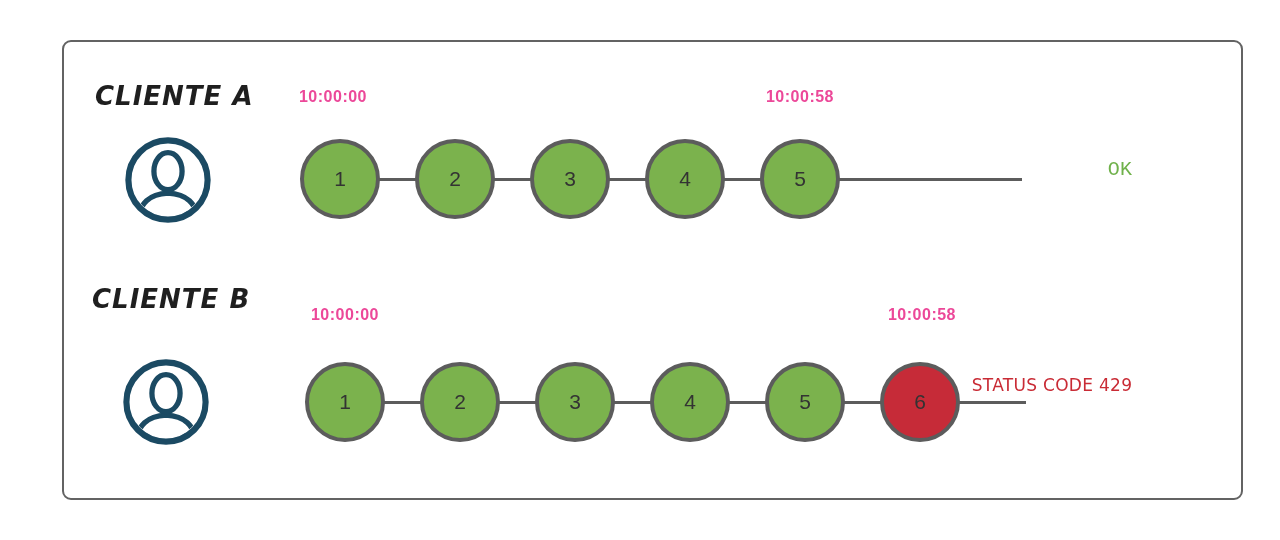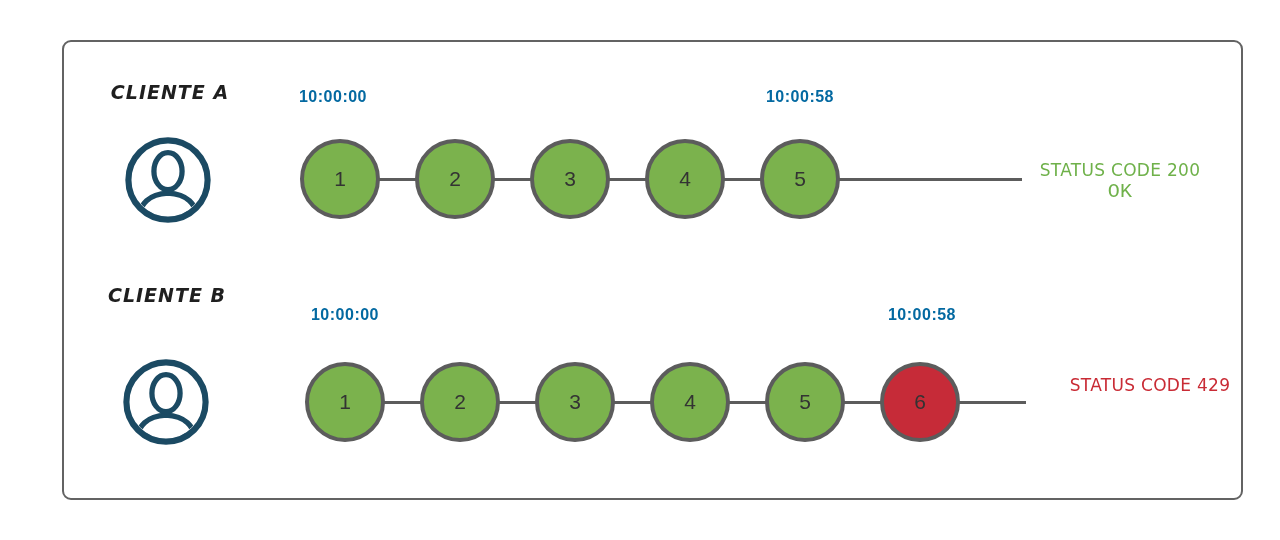--- a/index.html
+++ b/index.html
@@ -12,35 +12,35 @@
   .canvas { position: relative; width: 1280px; height: 540px; }
 
   .outer-box {
     position: absolute; left: 62px; top: 40px;
     width: 1181px; height: 460px;
     border: 2px solid #636363; border-radius: 9px;
     box-sizing: border-box; background: #ffffff;
   }
 
   .client-label {
-    position: absolute; width: 150px; text-align: center;
+    position: absolute; width: 150px; text-align: right;
     font-family: "DejaVu Sans", sans-serif;
-    font-size: 19px; font-weight: bold; font-style: italic;
+    font-size: 26px; font-weight: bold; font-style: italic;
     letter-spacing: 1px; color: #1f1f1f; white-space: nowrap;
   }
   .row-a .client-label { left: 95px; top: 81px; }
   .row-b .client-label { left: 92px; top: 284px; }
 
   .person-icon { position: absolute; width: 88px; height: 88px; color: var(--person-color); }
   .row-a .person-icon { left: 124px; top: 136px; }
   .row-b .person-icon { left: 122px; top: 358px; }
 
   .timestamp {
     position: absolute; width: 130px; text-align: center;
-    font-size: 16px; font-weight: bold; color: #0369a1;
+    font-size: 16px; font-weight: bold; color: #ec4899;
     letter-spacing: 0.5px; white-space: nowrap;
   }
   .row-a .timestamp.start { left: 268px; top: 88px; }
   .row-a .timestamp.end   { left: 735px; top: 88px; }
   .row-b .timestamp.start { left: 280px; top: 306px; }
   .row-b .timestamp.end   { left: 857px; top: 306px; }
 
   .timeline-line { position: absolute; height: 3px; background: #5c5c5c; }
   .row-a .timeline-line { left: 340px; top: 178px; width: 682px; }
   .row-b .timeline-line { left: 345px; top: 401px; width: 681px; }
@@ -58,21 +58,21 @@
   }
   .circle.ok { background: var(--ok-fill); }
   .circle.limited { background: var(--limited-fill); }
 
   .status {
     position: absolute; width: 188px; text-align: center;
     font-family: "DejaVu Sans", sans-serif;
     line-height: 22px; letter-spacing: 0.3px; white-space: nowrap;
   }
   .row-a .status { left: 1026px; top: 159px; color: var(--ok-text); }
-  .row-b .status { left: 1056px; top: 374px; color: var(--limited-text); }
+  .row-b .status { left: 958px; top: 374px; color: var(--limited-text); }
   .status .l1 { font-size: 17px; }
   .status .l2 { font-size: 20px; font-family: Liberation Mono, monospace; }
   .row-b .status .l2 { font-weight: bold; }
 </style>
 </head>
 <body>
 
 <div class="canvas">
   <div class="outer-box"></div>
 
@@ -100,21 +100,20 @@
     <div class="timeline-line"></div>
     <div class="circles">
         <div class="circle ok" style="left: 0px;">1</div>
         <div class="circle ok" style="left: 115px;">2</div>
         <div class="circle ok" style="left: 230px;">3</div>
         <div class="circle ok" style="left: 345px;">4</div>
         <div class="circle ok" style="left: 460px;">5</div>
       </div>
 
     <div class="status">
-      <div class="l1">STATUS CODE 200</div>
       <div class="l2">OK</div>
     </div>
   </section>
 
   <section class="row row-b">
     <div class="client-label">CLIENTE B</div>
 
     <span class="person-icon">
       <svg viewBox="0 0 100 100" width="88" height="88" aria-hidden="true">
         <defs>

